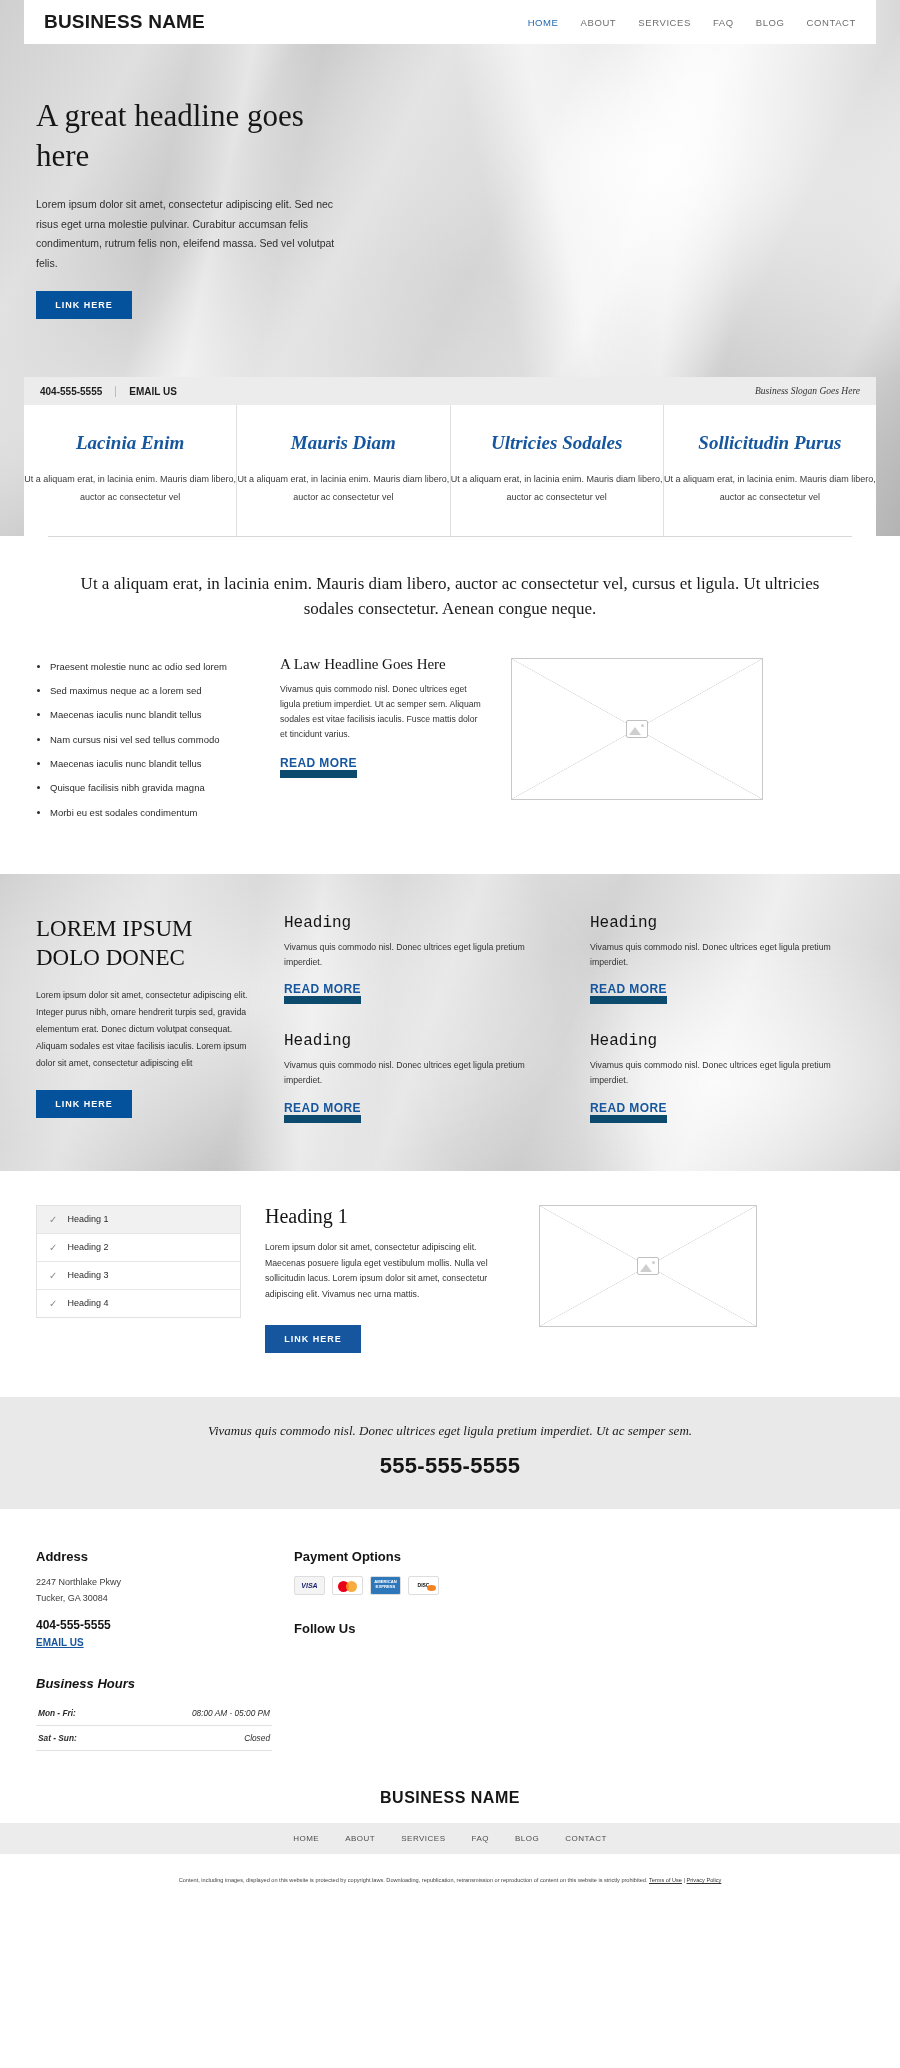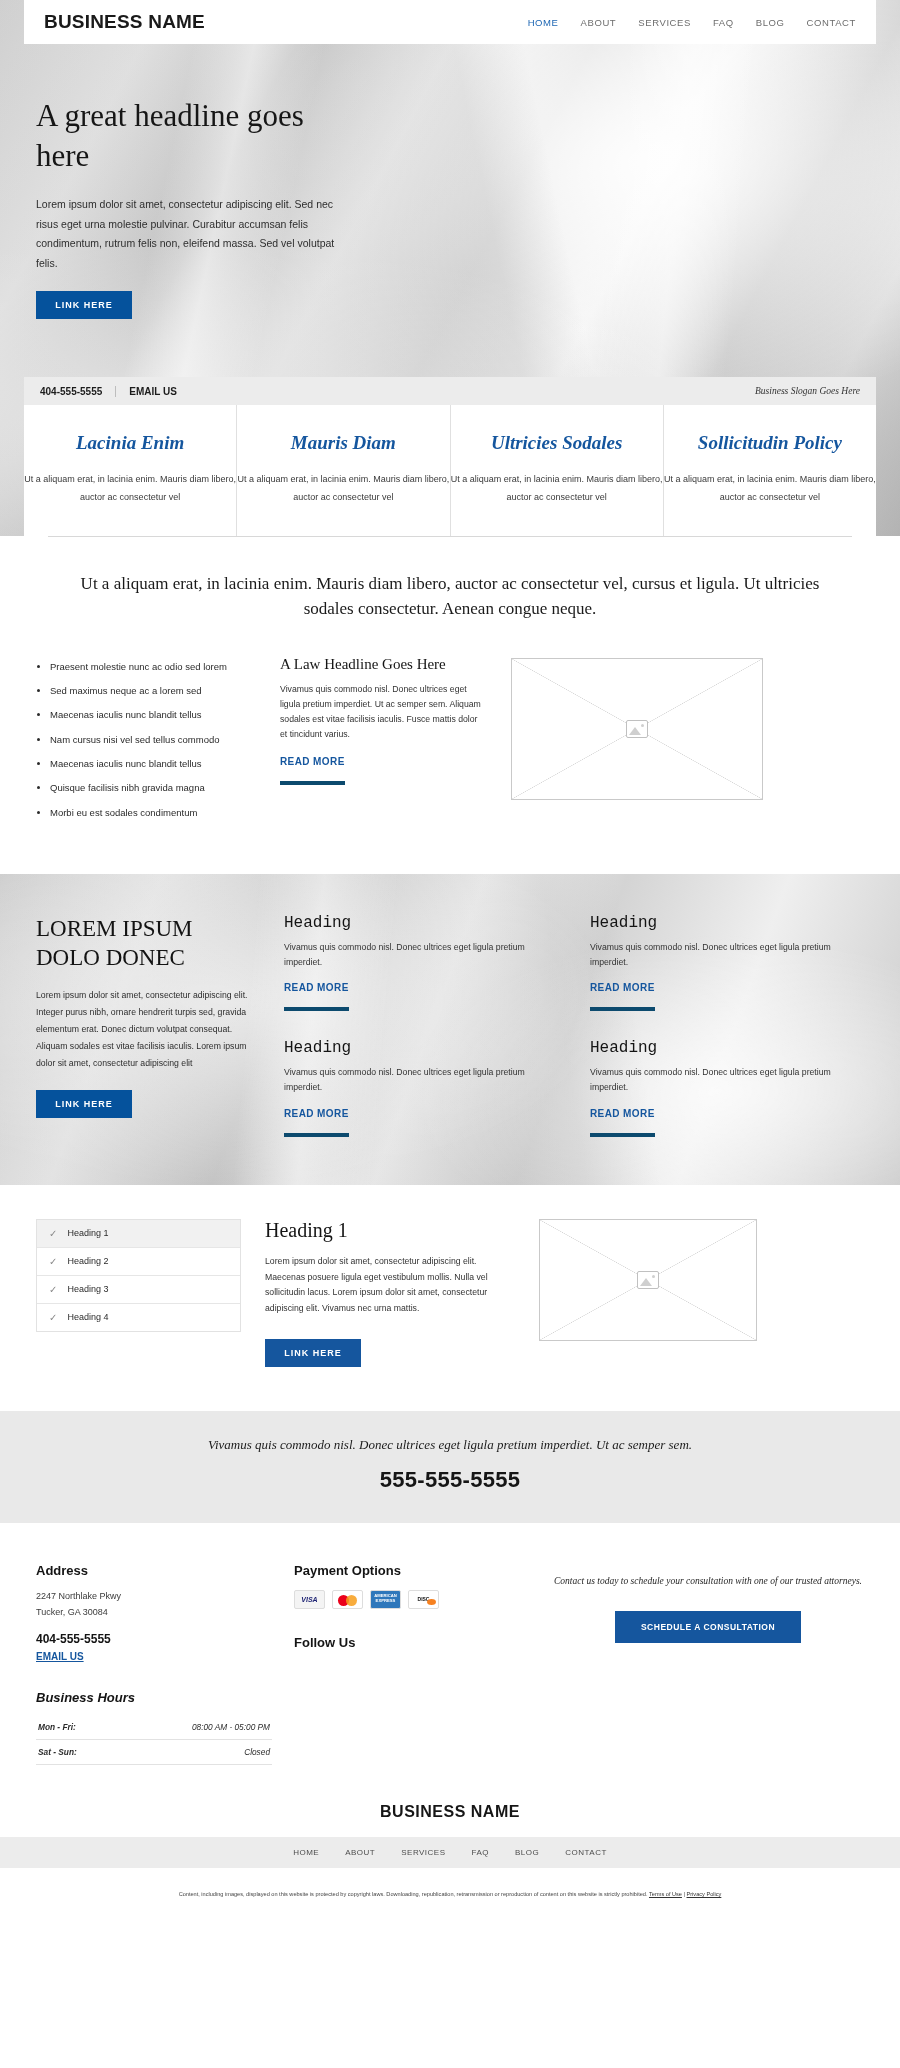--- a/index.html
+++ b/index.html
@@ -84,22 +84,22 @@
   }
 
   
   .three { display:flex; padding: 10px 36px 44px; gap: 26px; align-items:flex-start; }
   .bullets { width: 218px; padding-top: 4px; }
   .bullets li { font-size: 9.5px; line-height: 1.4; color:#2b2b2b; margin-bottom: 11px; margin-left: 14px; }
   .lawcol { width: 205px; }
   .lawcol h3 { font-family:"Liberation Serif",serif; font-size:15px; font-weight:400; color:#151515; margin-bottom: 9px; }
   .lawcol p { font-size: 8.7px; line-height: 1.75; color:#333; }
   .readmore {
-    display:inline-block; margin-top: 13px; font-size: 10px; font-weight:700; letter-spacing:.4px;
-    color:#15569e; text-decoration:none; border-bottom: 4px solid #0c4a6e; padding-bottom: 14px;
+    display:inline-block; margin-top: 13px; font-size: 12px; font-weight:700; letter-spacing:.4px;
+    color:#15569e; text-decoration:none; border-bottom: 8px solid #0c4a6e; padding-bottom: 0;
   }
   .imgph { border:1px solid #c9c9c9; background:#fff; position:relative; }
   .imgph::before, .imgph::after {
     content:""; position:absolute; top:0; left:0; width:100%; height:100%;
     background: linear-gradient(to top right, transparent calc(50% - .5px), #d5d5d5 50%, transparent calc(50% + .5px));
   }
   .imgph::after { background: linear-gradient(to bottom right, transparent calc(50% - .5px), #d5d5d5 50%, transparent calc(50% + .5px)); }
   .imgph .pic { position:absolute; inset:0; margin:auto; width:22px; height:18px; z-index:3;
      border:1.5px solid #c0c0c0; border-radius:2px; background:#fff; }
   .imgph .pic::before{content:"";position:absolute;left:2px;bottom:2px;width:0;height:0;
@@ -225,21 +225,21 @@
     </div>
     <div class="card">
       <h3>Mauris Diam</h3>
       <p>Ut a aliquam erat, in lacinia enim. Mauris diam libero, auctor ac consectetur vel</p>
     </div>
     <div class="card">
       <h3>Ultricies Sodales</h3>
       <p>Ut a aliquam erat, in lacinia enim. Mauris diam libero, auctor ac consectetur vel</p>
     </div>
     <div class="card">
-      <h3>Sollicitudin Policy</h3>
+      <h3>Sollicitudin Purus</h3>
       <p>Ut a aliquam erat, in lacinia enim. Mauris diam libero, auctor ac consectetur vel</p>
     </div>
   </div>
 </div>
 
 <div class="cards-underline"></div>
 
 <div class="intro">
   <p>Ut a aliquam erat, in lacinia enim. Mauris diam libero, auctor ac consectetur vel, cursus et ligula. Ut ultricies sodales consectetur. Aenean congue neque.</p>
 </div>
@@ -363,24 +363,20 @@
     <h4>Payment Options</h4>
     <div class="cards-pay">
       <span class="paycard pc-visa">VISA</span>
       <span class="paycard pc-mc"></span>
       <span class="paycard pc-amex">AMERICAN EXPRESS</span>
       <span class="paycard pc-disc">DISC</span>
     </div>
     <h4>Follow Us</h4>
   </div>
 
-  <div class="fcol3">
-    <div class="consult-note">Contact us today to schedule your consultation with one of our trusted attorneys.</div>
-    <a href="#" class="consult-btn">SCHEDULE A CONSULTATION</a>
-  </div>
 </div>
 
 <div class="botname">BUSINESS NAME</div>
 
 <div class="botnav">
   <a href="#">HOME</a>
   <a href="#">ABOUT</a>
   <a href="#">SERVICES</a>
   <a href="#">FAQ</a>
   <a href="#">BLOG</a>

